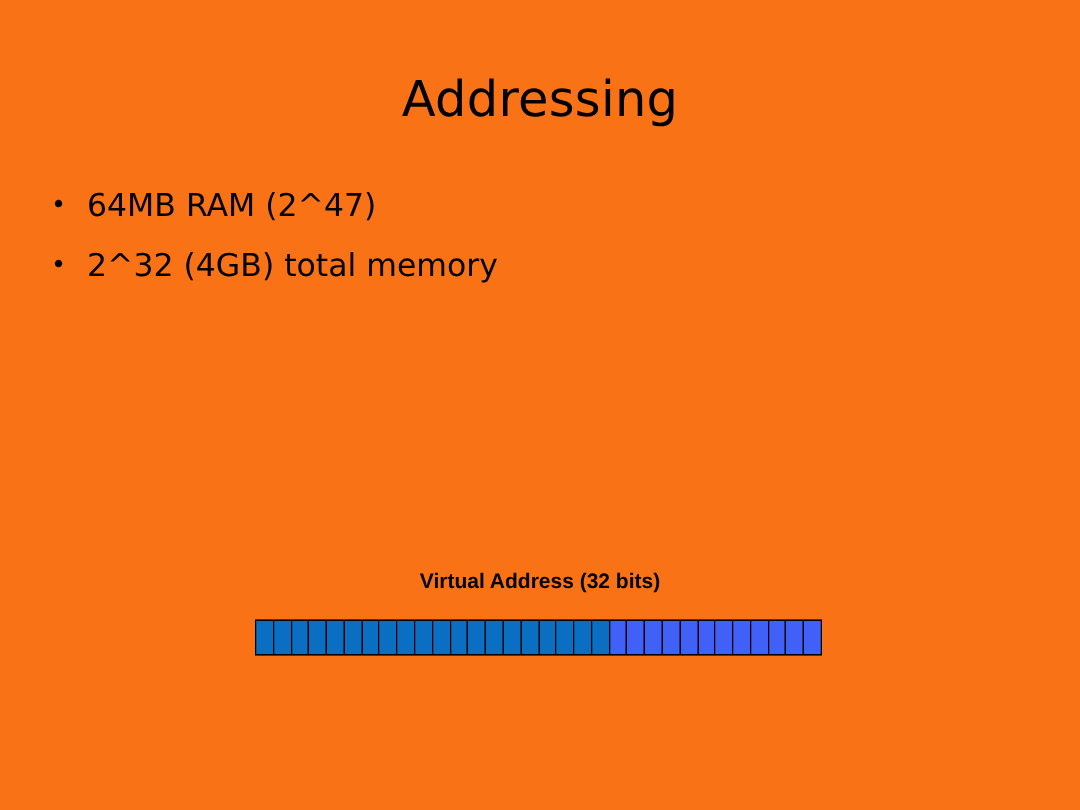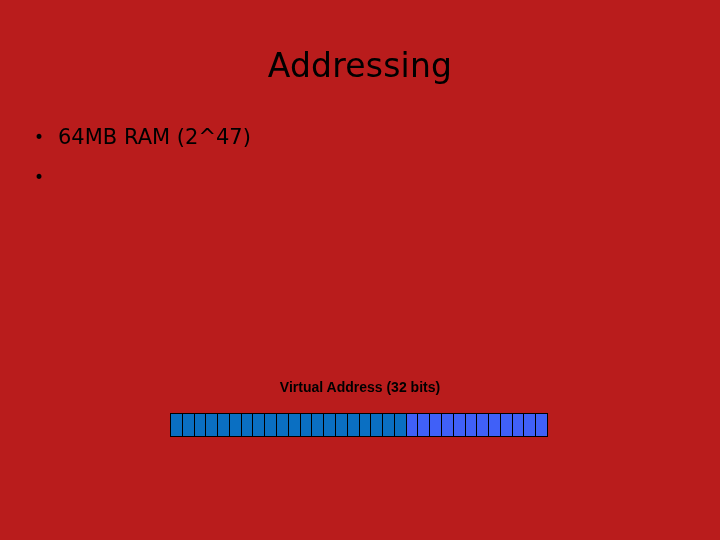--- a/index.html
+++ b/index.html
@@ -11,21 +11,21 @@
     height: 540px;
     background: #ffffff;
     font-family: "DejaVu Sans", sans-serif;
     overflow: hidden;
     position: relative;
   }
 
   .slide {
     position: absolute;
     inset: 0;
-    background: #b91c1c;
+    background: #f97316;
   }
 
   
   .slide-title {
     position: absolute;
     left: 0;
     top: 46px;
     width: 720px;
     text-align: center;
     font-family: "DejaVu Sans", sans-serif;
@@ -119,20 +119,21 @@
 
   <div class="slide-title">Addressing</div>
 
   <ul class="bullet-list">
     <li class="bullet-item">
       <span class="bullet-marker">•</span>
       <span class="bullet-text">64MB RAM (2^47)</span>
     </li>
     <li class="bullet-item">
       <span class="bullet-marker">•</span>
+      <span class="bullet-text">2^32 (4GB) total memory</span>
     </li>
   </ul>
 
   <div class="diagram">
     <div class="diagram-caption">Virtual Address (32 bits)</div>
     <div class="bitbar-wrap">
       <div class="bitbar" id="bitbar" style="border-color: rgb(0, 0, 0);">
           <div class="bit-cell" style="background: rgb(10, 111, 194);"></div>
           <div class="bit-cell" style="background: rgb(10, 111, 194);"></div>
           <div class="bit-cell" style="background: rgb(10, 111, 194);"></div>

